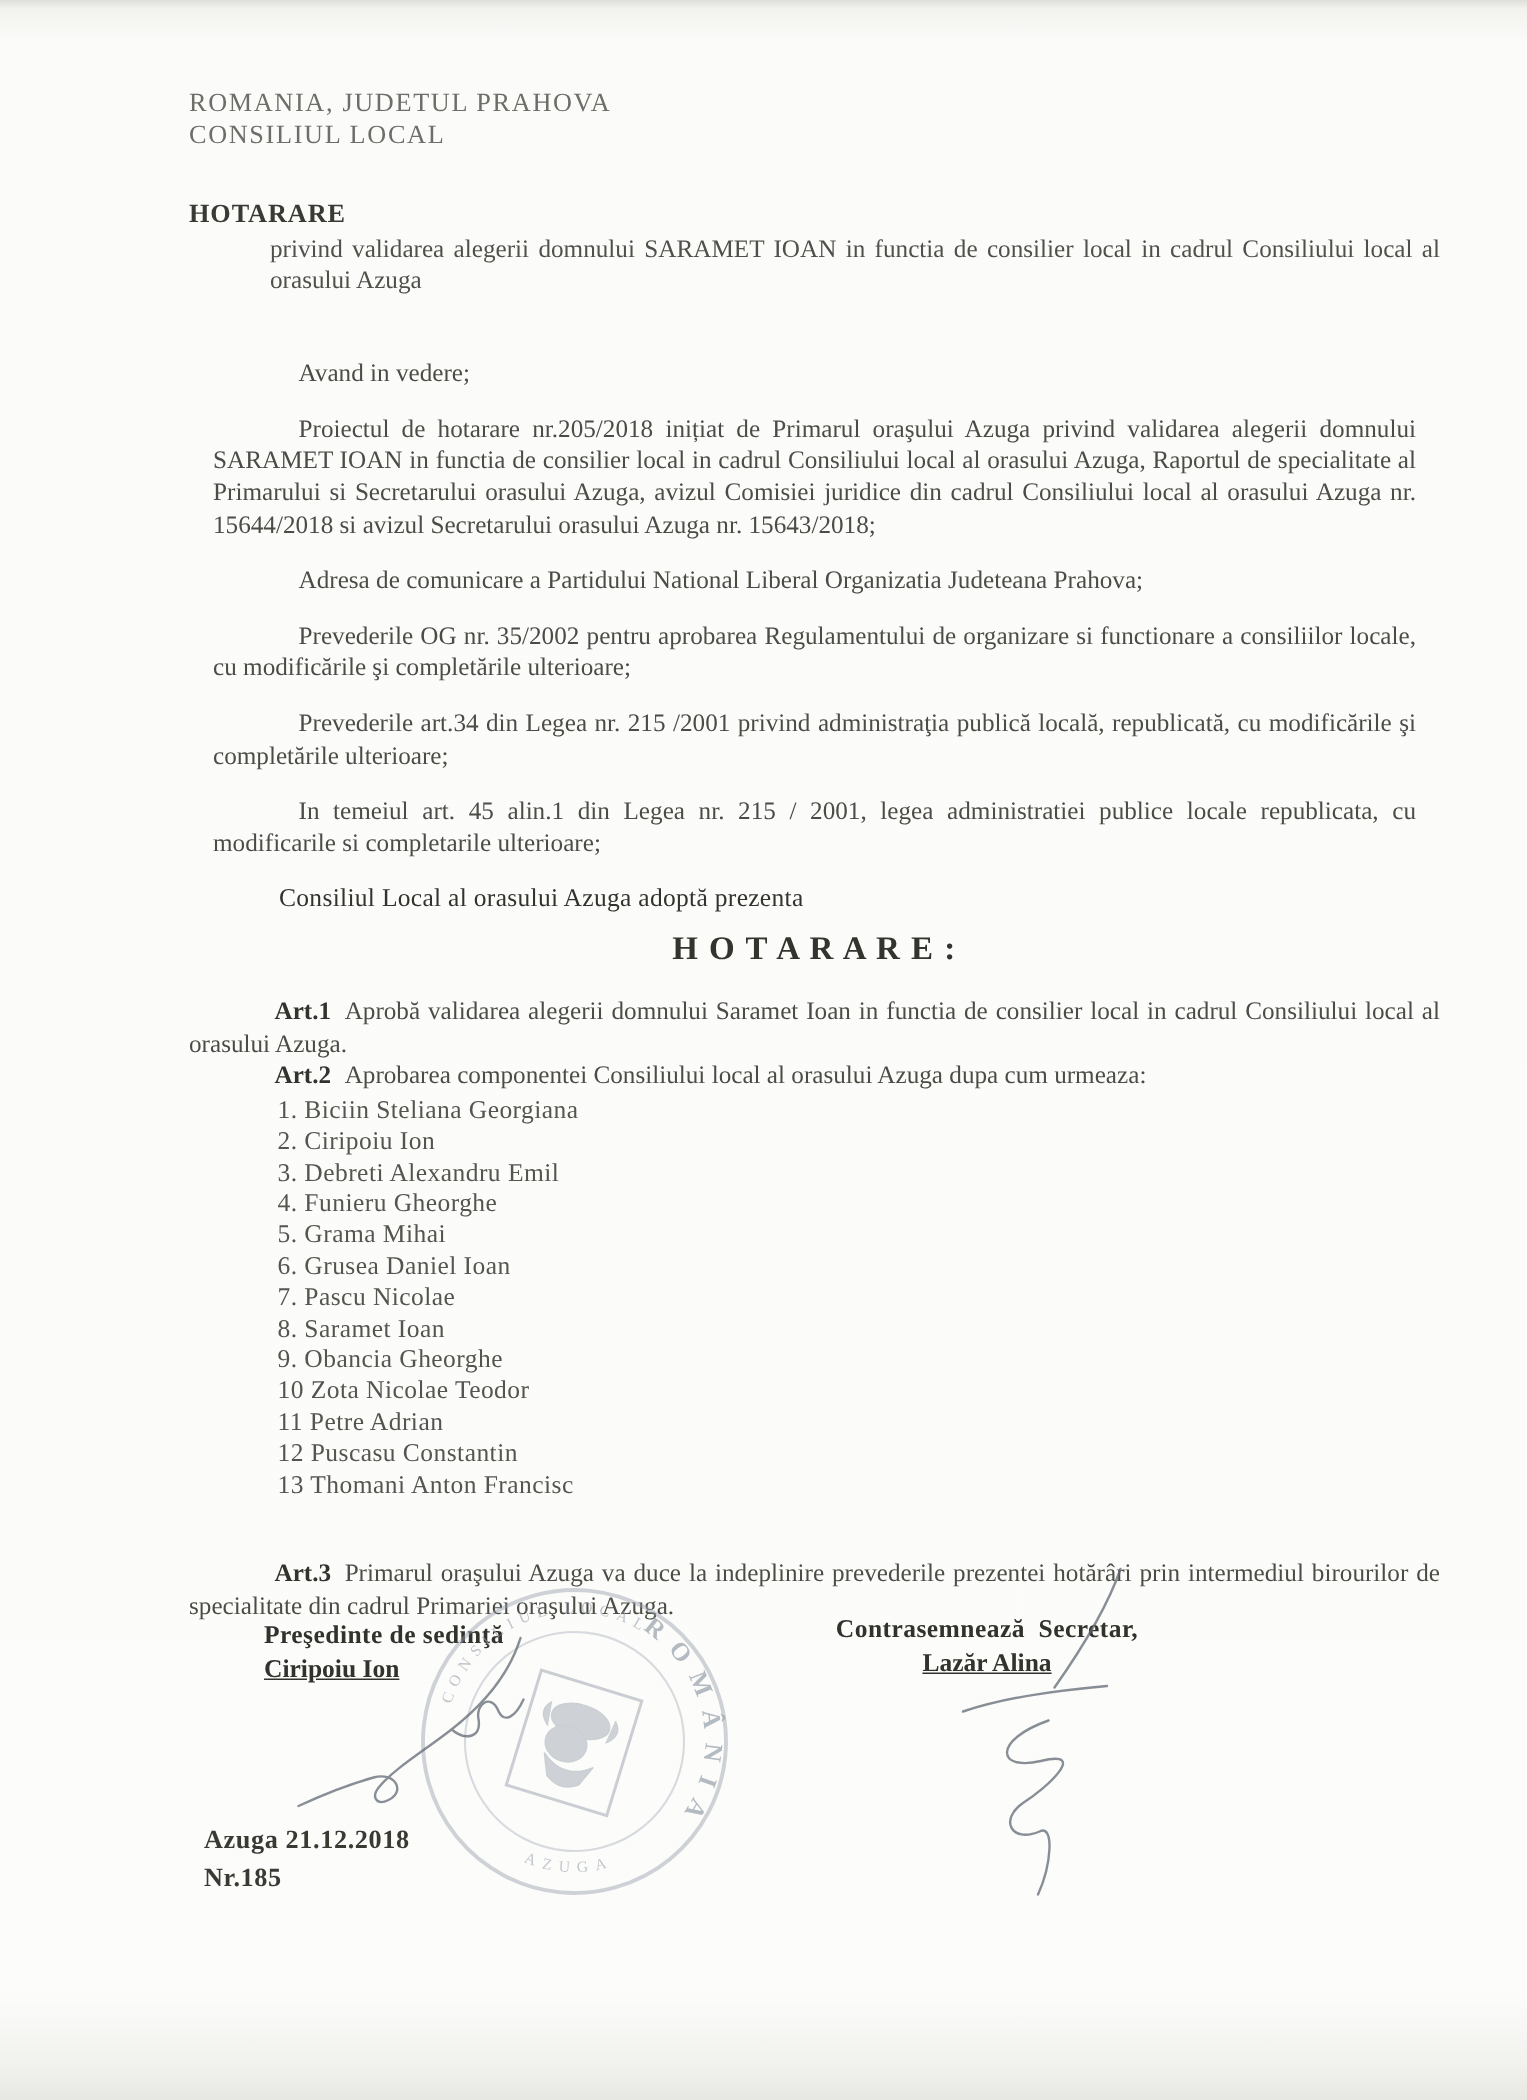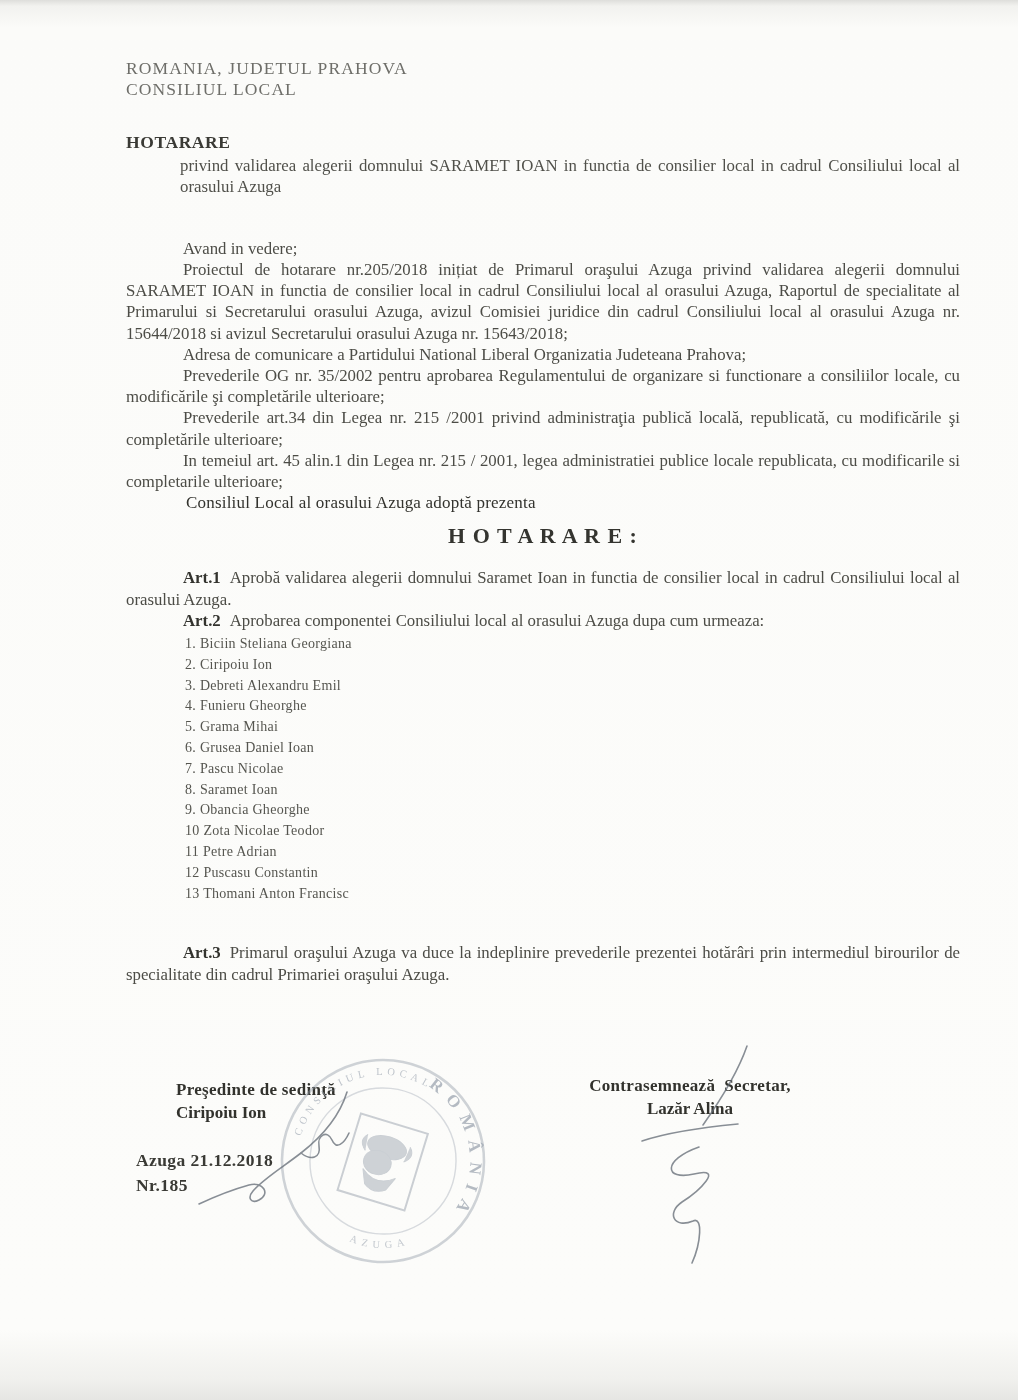--- a/index.html
+++ b/index.html
@@ -18,42 +18,42 @@
   .letterhead{font-size:17.5px;line-height:21px;letter-spacing:1.1px;color:#6e6e69;}
   .doc-title{
     margin-top:32px;text-align:left;font-weight:bold;
     font-size:17.5px;color:#3a3a35;letter-spacing:.6px;
   }
   .subtitle{
     margin:2px 0 0 54px;font-size:16.8px;line-height:21.4px;
     text-align:justify;color:#50504a;
   }
   .preamble{margin-top:40px;}
-  .para{margin:0;font-size:16.8px;line-height:21.2px;text-align:justify;color:#4c4c46;}
+  .para{margin:16px;font-size:16.8px;line-height:21.2px;text-align:justify;color:#4c4c46;}
   .para.indent{text-indent:57px;}
   .adoption{
     margin:0 0 0 60px;font-weight:normal;font-size:17px;
     line-height:21.2px;color:#33332e;letter-spacing:.2px;
   }
   .decision-title{
     margin-top:10px;text-align:center;font-weight:bold;
     font-size:22px;color:#34342f;letter-spacing:1px;
   }
   .articles{margin-top:18px;}
   .article{margin:0;font-size:16.8px;line-height:21.2px;text-align:justify;}
   .article .art-label{font-weight:bold;color:#33332e;margin-right:9px;}
-  .members{margin:3px 0 0 59px;font-size:14px;line-height:20.8px;color:#55554f;}
+  .members{margin:3px 0 0 59px;font-size:17px;line-height:20.8px;color:#55554f;}
   .member{letter-spacing:.3px;}
   .art3-gap{margin-top:38px;}
   .sig-block{position:absolute;font-size:17px;line-height:23px;}
   .sig-left{left:176px;top:1078px;width:210px;text-align:left;}
-  .sig-right{left:580px;top:1074px;width:220px;text-align:center;}
+  .sig-right{left:548px;top:1074px;width:220px;text-align:center;}
   .sig-role{font-weight:bold;color:#32322d;letter-spacing:.3px;}
-  .sig-name{font-weight:bold;color:#32322d;}
-  .footer-block{position:absolute;left:136px;top:1148px;font-size:17.5px;line-height:25px;}
+  .sig-name{font-weight:bold;color:#32322d;text-decoration:underline;}
+  .footer-block{position:absolute;left:136px;top:1214px;font-size:17.5px;line-height:25px;}
   .footer-line{font-weight:bold;color:#3a3a35;letter-spacing:.4px;}
   .stamp-wrap{position:absolute;left:266px;top:1044px;width:234px;height:234px;transform:rotate(6deg);opacity:.82;}
   .sig-svg{position:absolute;left:0;top:0;width:1018px;height:1400px;pointer-events:none;}
 </style>
 </head>
 <body>
 
 <div class="page">
   <div class="content">
 

